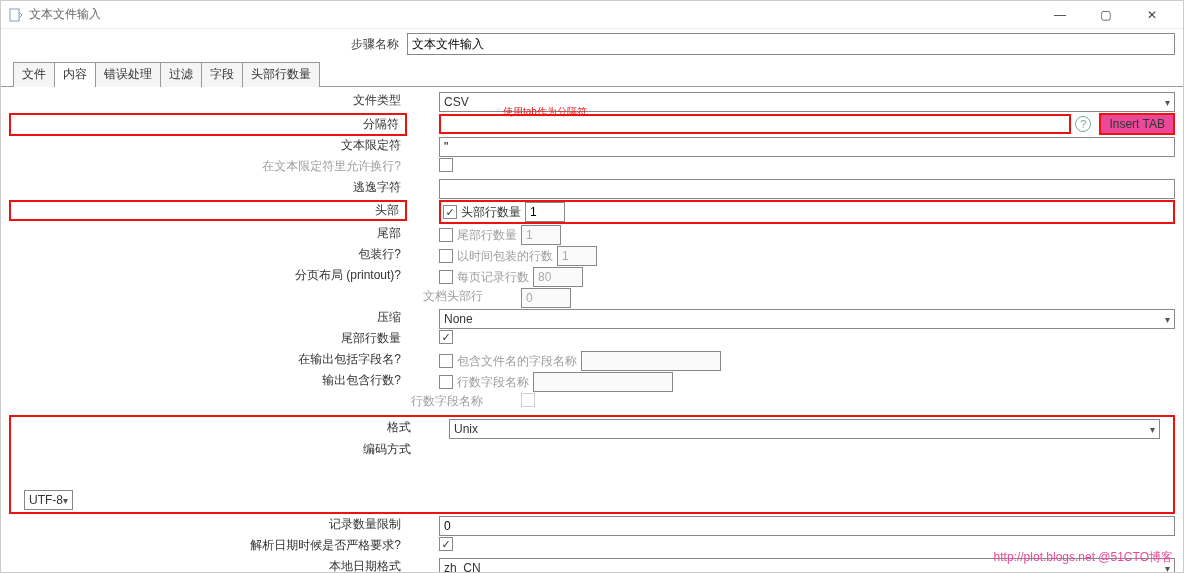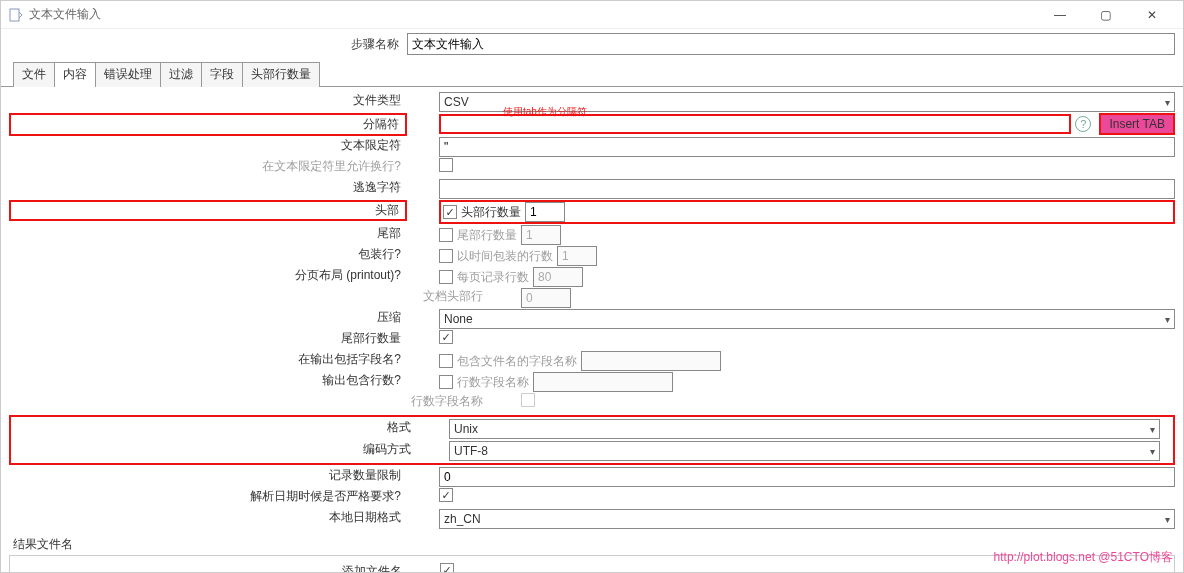--- a/index.html
+++ b/index.html
@@ -217,21 +217,21 @@
     <div class="red-box" style="margin:2px 0; padding:0 13px;">
       <div class="row" style="margin:2px 0;">
         <div class="label" style="width:393px;">格式</div>
         <div class="field">
           <div class="dd">
             <span>Unix</span>
             <span class="chev">▾</span>
           </div>
         </div>
       </div>
-      <div class="row" style="margin:2px 0;">
+      <div class="row" style="margin:2px 0;flex-direction:column;">
         <div class="label" style="width:393px;">编码方式</div>
         <div class="field">
           <div class="dd">
             <span>UTF-8</span>
             <span class="chev">▾</span>
           </div>
         </div>
       </div>
     </div>
 

